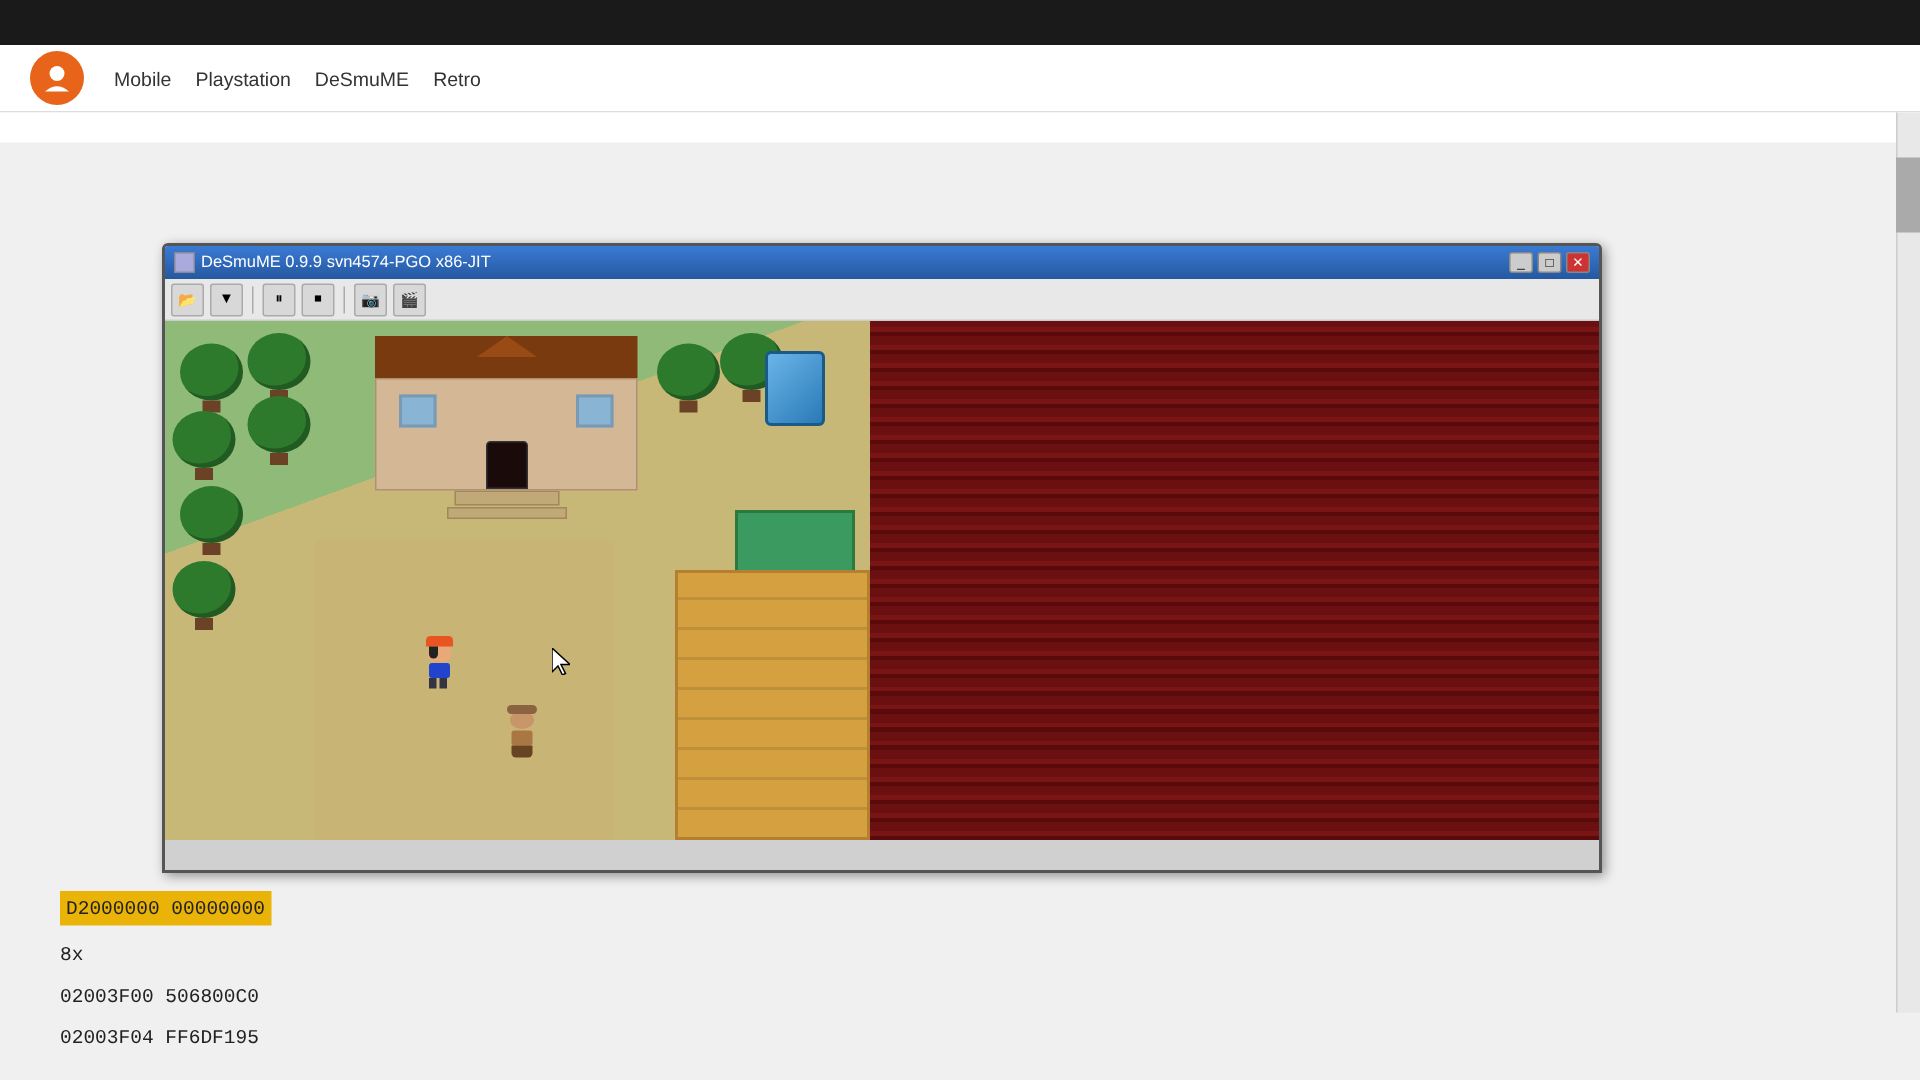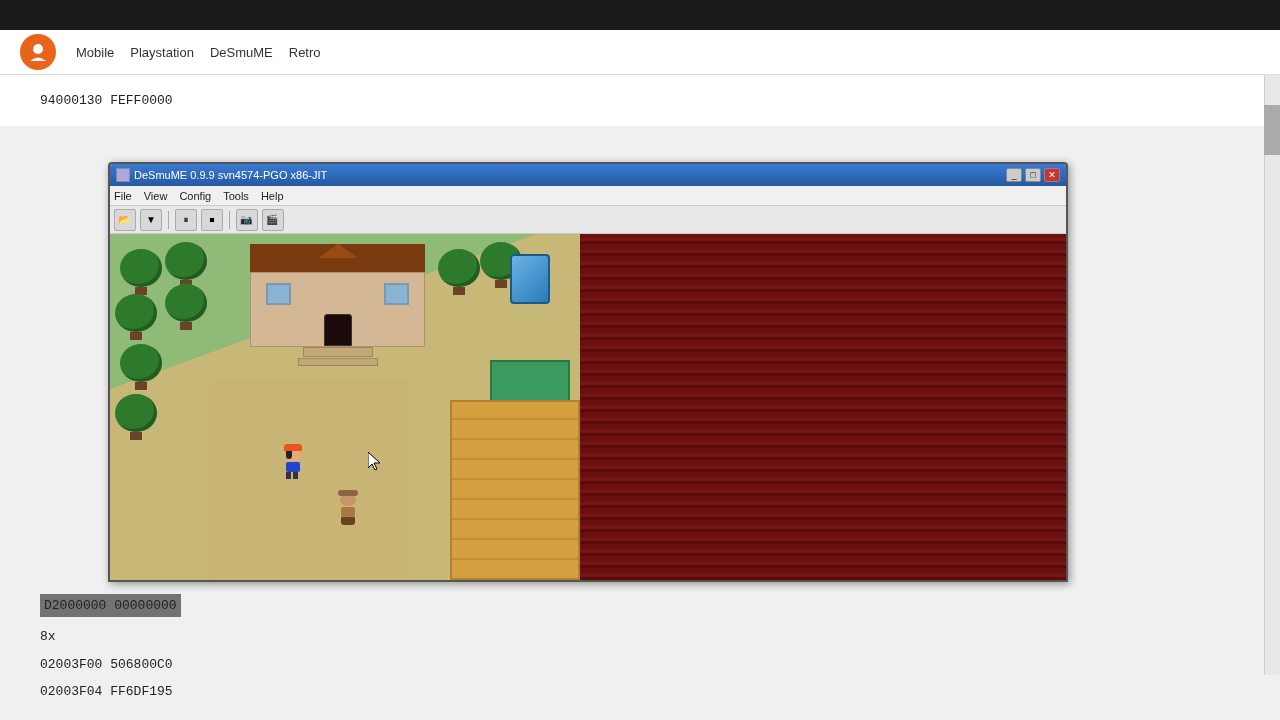--- a/index.html
+++ b/index.html
@@ -288,44 +288,36 @@
   </div>
   <div class="nav-right">
     <div class="nav-right-link">Mobile</div>
     <div class="nav-right-link">Playstation</div>
     <div class="nav-right-link">DeSmuME</div>
     <div class="nav-right-link">Retro</div>
   </div>
 </div>
 
 <div id="content">
-  <div class="code-line">94000130 FEFF0000</div>
 </div>
 
 <div id="emulator-window">
 
   <div id="emu-titlebar">
     <div class="emu-title">
       <div class="emu-icon"></div>
       <span>DeSmuME 0.9.9 svn4574-PGO x86-JIT</span>
     </div>
     <div class="emu-controls">
       <div class="emu-btn min">_</div>
       <div class="emu-btn max">□</div>
       <div class="emu-btn close">✕</div>
     </div>
   </div>
 
-  <div id="emu-menubar">
-    <div class="menu-item">File</div>
-    <div class="menu-item">View</div>
-    <div class="menu-item">Config</div>
-    <div class="menu-item">Tools</div>
-    <div class="menu-item">Help</div>
-  </div>
 
   <div id="emu-toolbar">
     <div class="toolbar-btn">📂</div>
     <div class="toolbar-btn">▼</div>
     <div class="toolbar-sep"></div>
     <div class="toolbar-btn">⏸</div>
     <div class="toolbar-btn">⏹</div>
     <div class="toolbar-sep"></div>
     <div class="toolbar-btn">📷</div>
     <div class="toolbar-btn">🎬</div>
@@ -434,21 +426,21 @@
       </div>
     </div>
 
     <div id="game-right">
       <div class="glitch-lines"></div>
     </div>
   </div>
 </div>
 
 <div id="below-emu">
-  <div class="code-line" style="background:#737373;display:inline-block;padding:0 4px;text-align:right;">D2000000 00000000</div>
+  <div class="code-line" style="background:#eab308;display:inline-block;padding:0 4px;text-align:right;">D2000000 00000000</div>
   <div class="code-line">8x</div>
   <div class="code-line">02003F00 506800C0</div>
   <div class="code-line">02003F04 FF6DF195</div>
 </div>
 
 <div id="scrollbar">
   <div id="scrollbar-thumb"></div>
 </div>
 
 </body></html>

